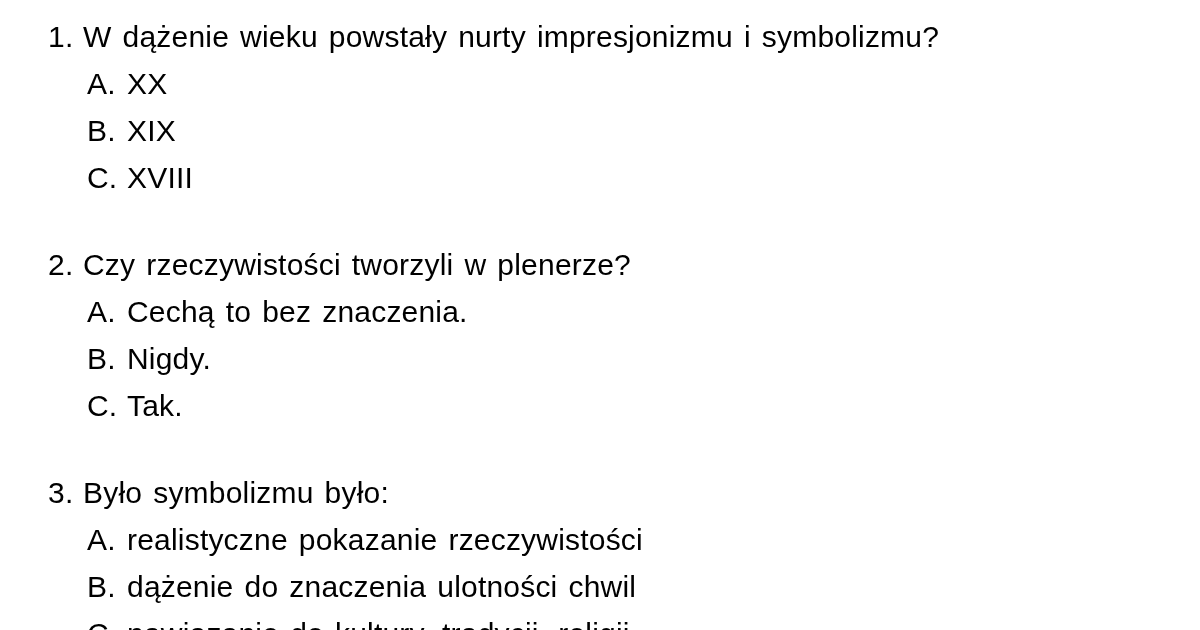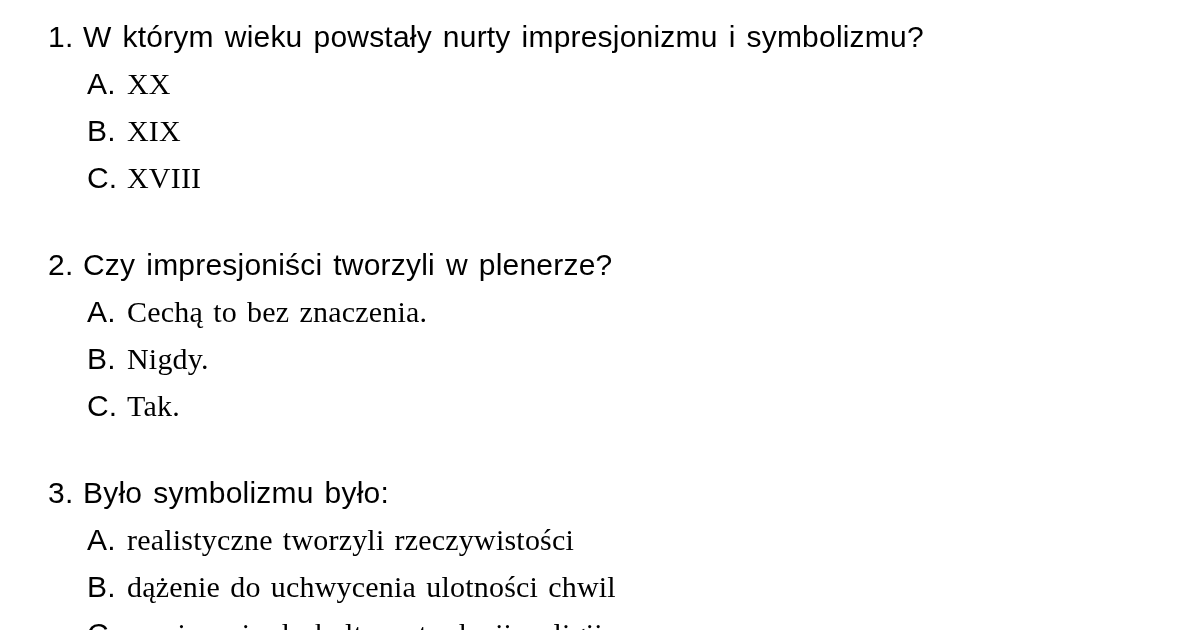--- a/index.html
+++ b/index.html
@@ -40,51 +40,50 @@
     flex: 1 1 auto;
   }
   .option-line {
     padding-left: 39px;
   }
   .opt-letter {
     flex: 0 0 40px;
   }
   .opt-text {
     flex: 1 1 auto;
-    font-family: Liberation Serif, serif;
   }
 </style>
 </head>
 <body>
 
 <main class="quiz">
 
   <div class="question-block">
     <div class="line question-line">
       <span class="q-num">1.</span>
-      <span class="q-text">W którym wieku powstały nurty impresjonizmu i symbolizmu?</span>
+      <span class="q-text">W dążenie wieku powstały nurty impresjonizmu i symbolizmu?</span>
     </div>
     <div class="line option-line">
       <span class="opt-letter">A.</span>
       <span class="opt-text">XX</span>
     </div>
     <div class="line option-line">
       <span class="opt-letter">B.</span>
       <span class="opt-text">XIX</span>
     </div>
     <div class="line option-line">
       <span class="opt-letter">C.</span>
       <span class="opt-text">XVIII</span>
     </div>
   </div>
 
   <div class="question-block">
     <div class="line question-line">
       <span class="q-num">2.</span>
-      <span class="q-text">Czy impresjoniści tworzyli w plenerze?</span>
+      <span class="q-text">Czy rzeczywistości tworzyli w plenerze?</span>
     </div>
     <div class="line option-line">
       <span class="opt-letter">A.</span>
       <span class="opt-text">Cechą to bez znaczenia.</span>
     </div>
     <div class="line option-line">
       <span class="opt-letter">B.</span>
       <span class="opt-text">Nigdy.</span>
     </div>
     <div class="line option-line">
@@ -93,25 +92,25 @@
     </div>
   </div>
 
   <div class="question-block">
     <div class="line question-line">
       <span class="q-num">3.</span>
       <span class="q-text">Było symbolizmu było:</span>
     </div>
     <div class="line option-line">
       <span class="opt-letter">A.</span>
-      <span class="opt-text">realistyczne tworzyli rzeczywistości</span>
+      <span class="opt-text">realistyczne pokazanie rzeczywistości</span>
     </div>
     <div class="line option-line">
       <span class="opt-letter">B.</span>
-      <span class="opt-text">dążenie do uchwycenia ulotności chwil</span>
+      <span class="opt-text">dążenie do znaczenia ulotności chwil</span>
     </div>
     <div class="line option-line">
       <span class="opt-letter">C.</span>
       <span class="opt-text">nawiązanie do kultury, tradycji, religii</span>
     </div>
   </div>
 
 </main>
 
 </body></html>

